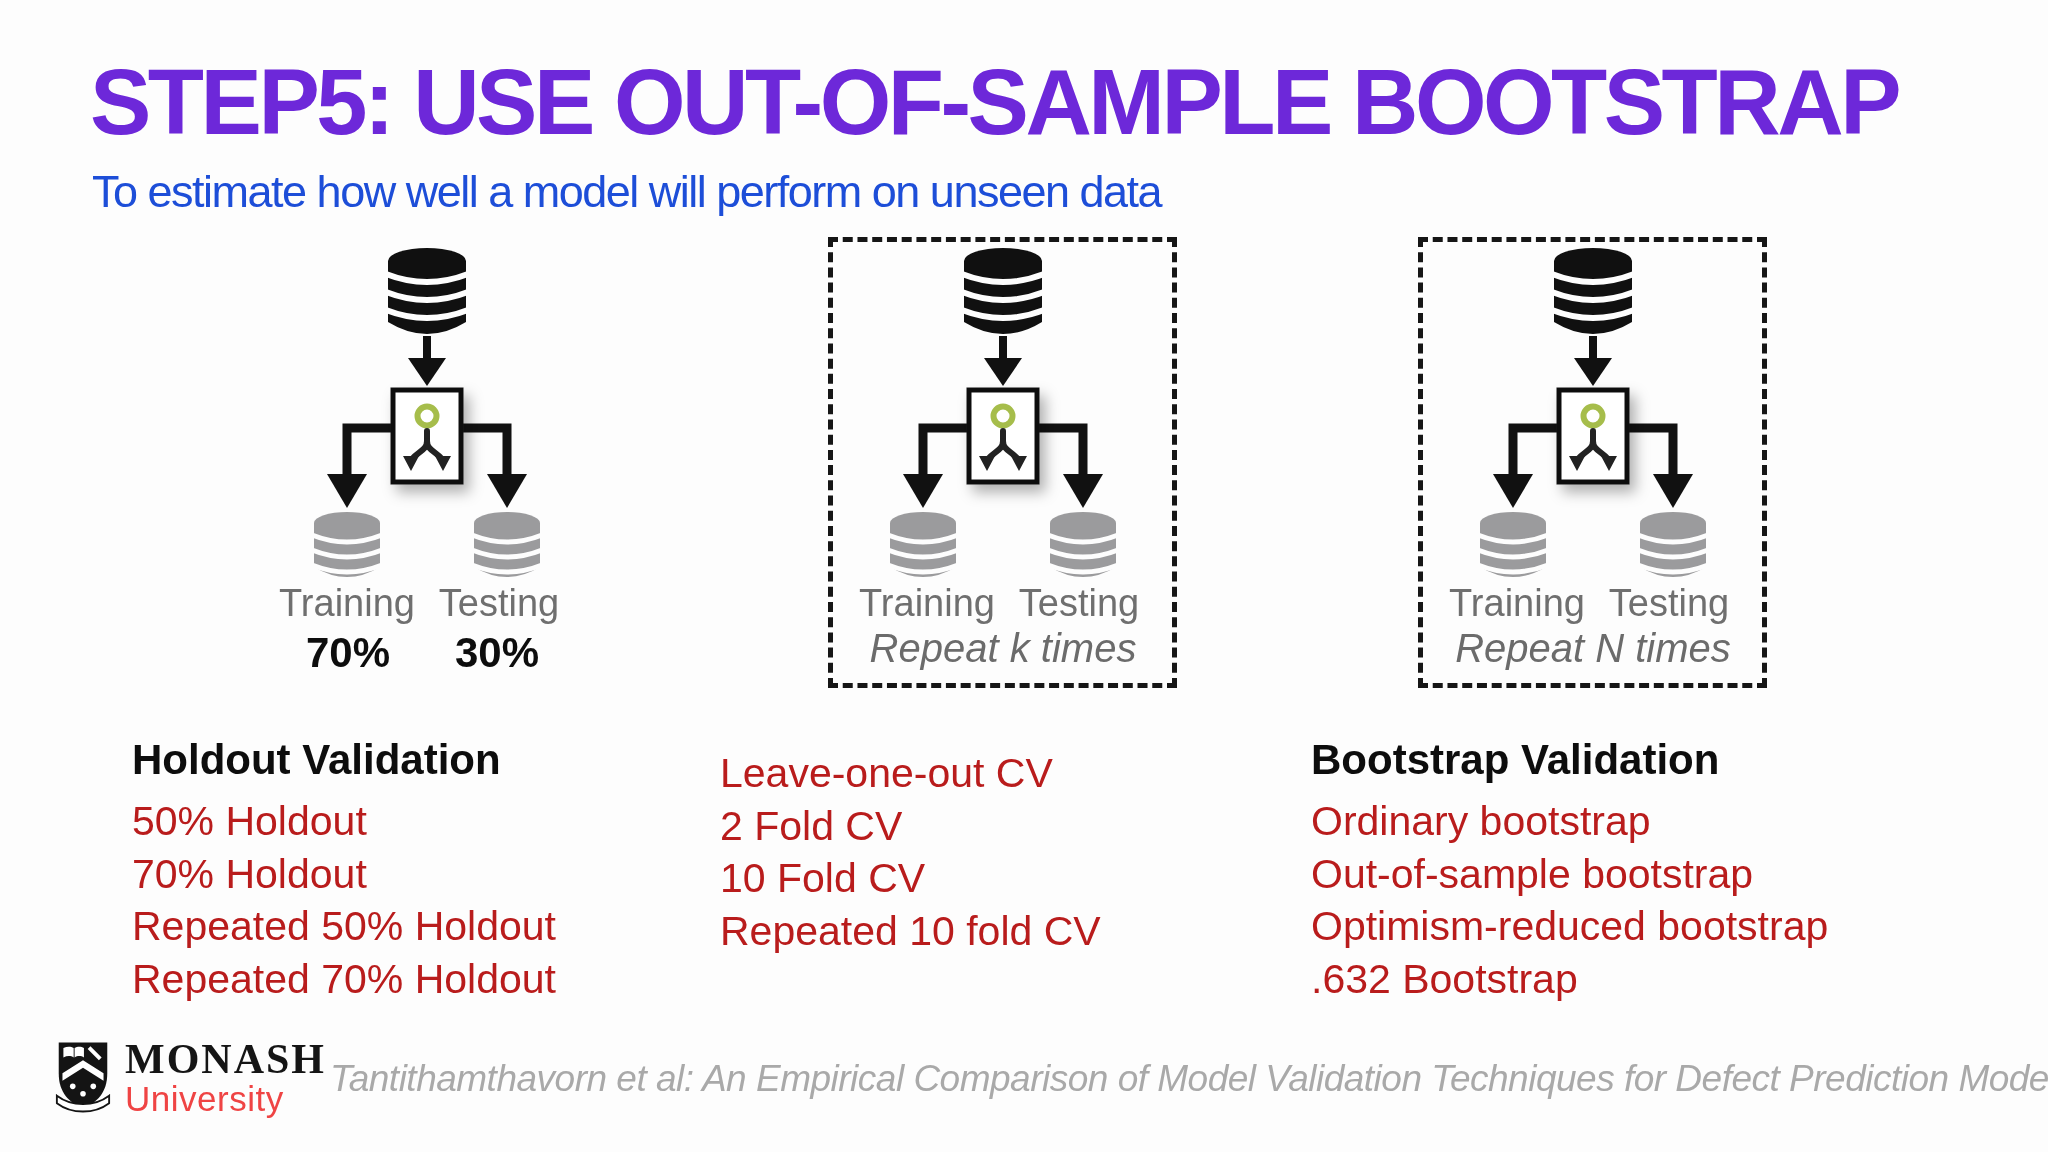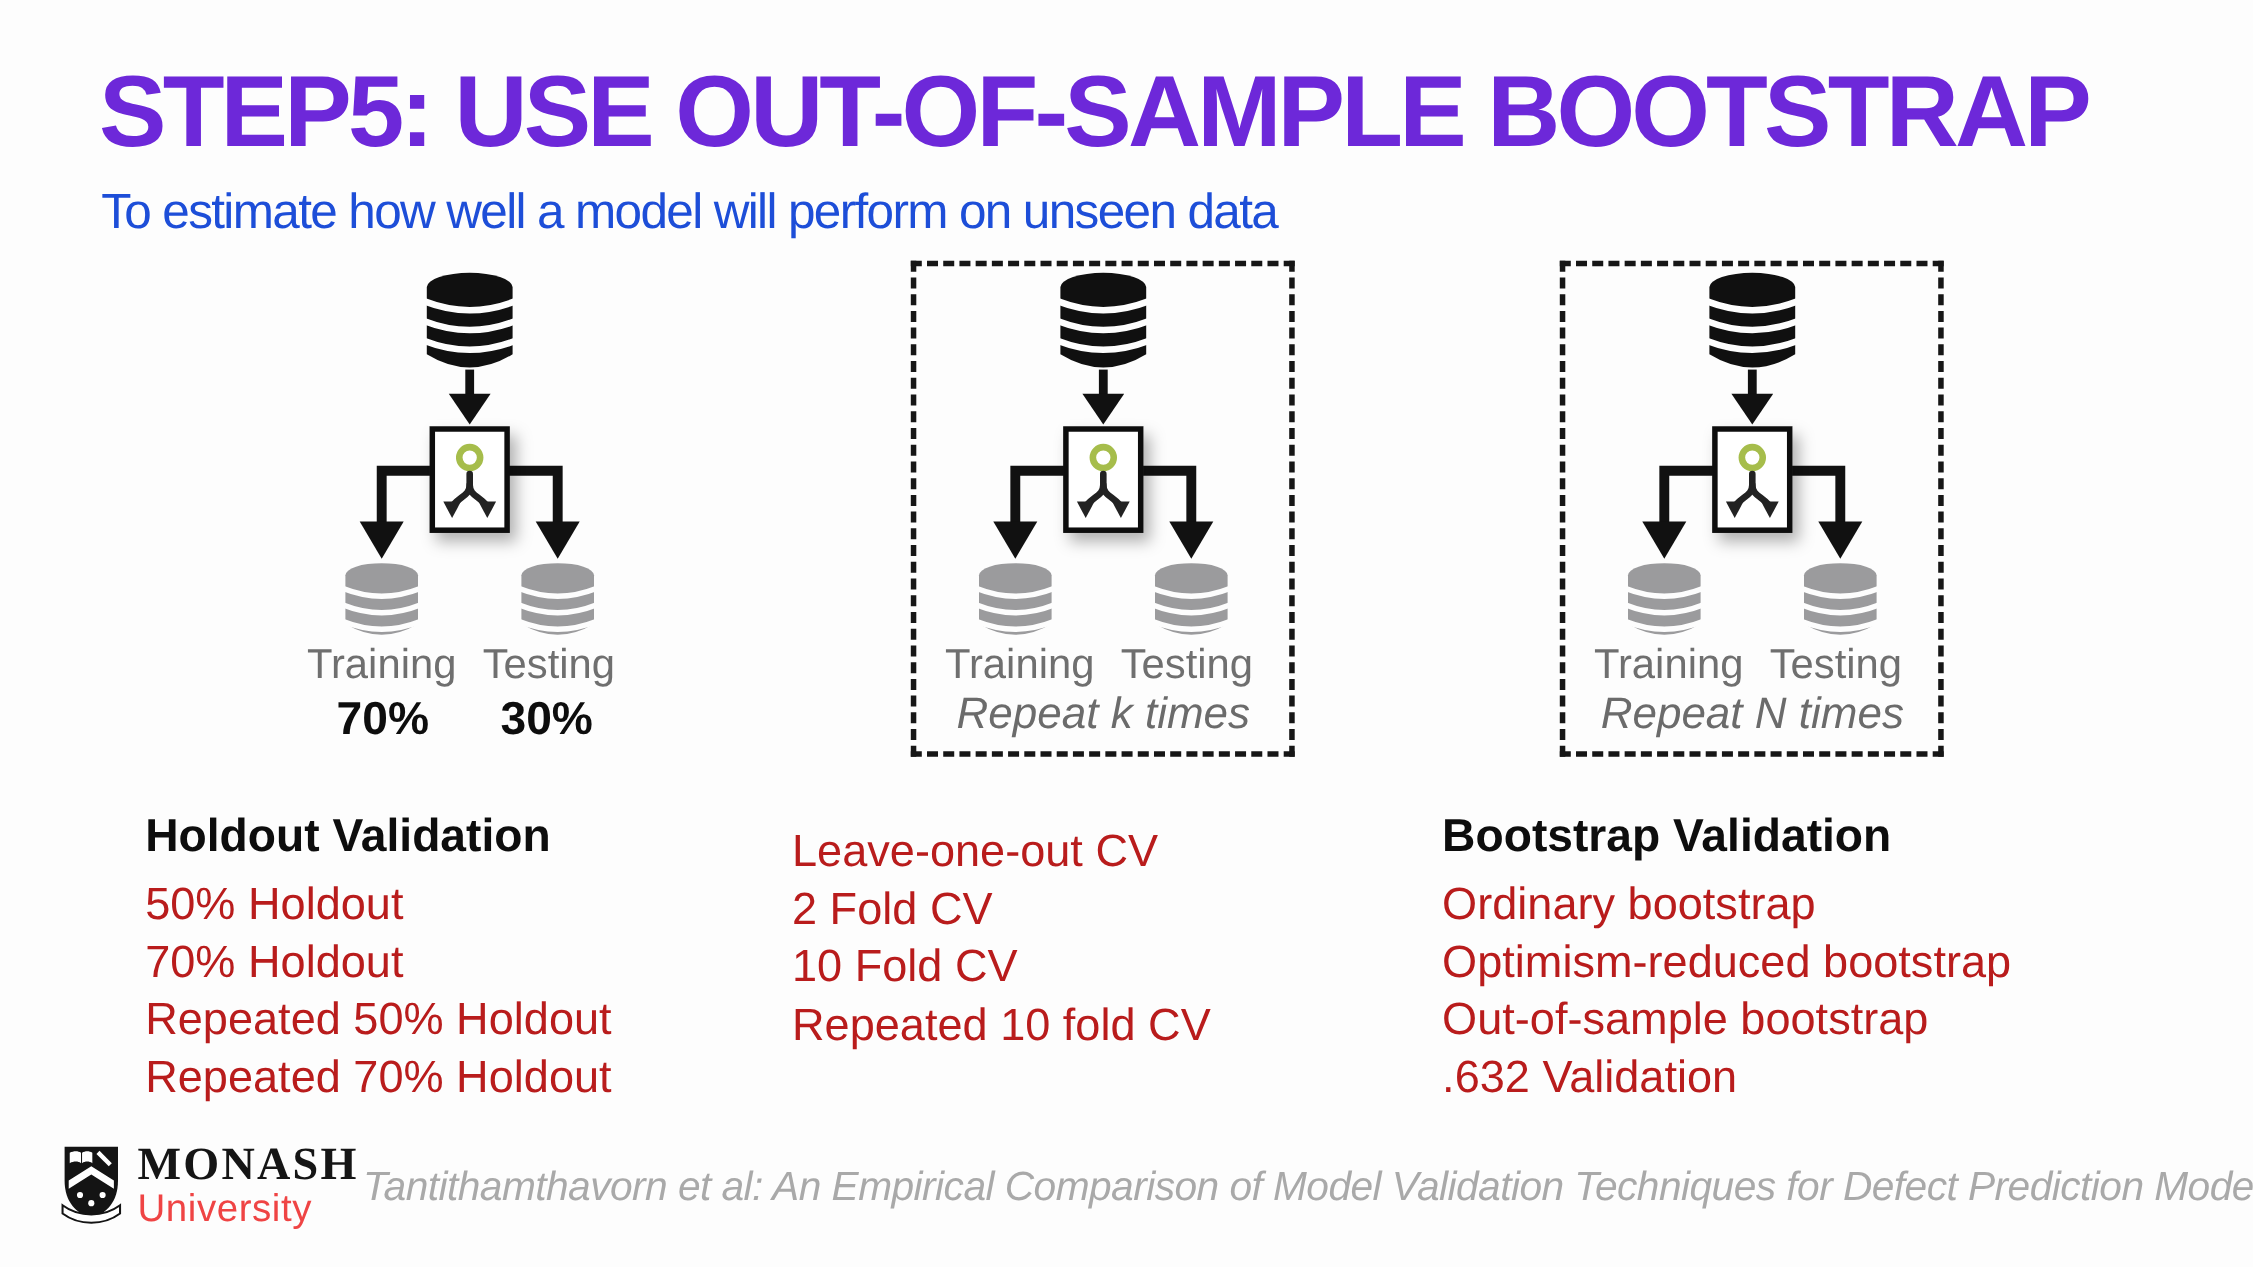--- a/index.html
+++ b/index.html
@@ -217,23 +217,23 @@
     <div>2 Fold CV</div>
     <div>10 Fold CV</div>
     <div>Repeated 10 fold CV</div>
   </div>
 </div>
 
 <div class="abs vblock" style="left:1311px;top:736px;">
   <div class="heading">Bootstrap Validation</div>
   <div class="items">
     <div>Ordinary bootstrap</div>
+    <div>Out-of-sample bootstrap</div>
     <div>Optimism-reduced bootstrap</div>
-    <div>Out-of-sample bootstrap</div>
-    <div>.632 Validation</div>
+    <div>.632 Bootstrap</div>
   </div>
 </div>
 
 <div class="abs footer-logo">
   <svg width="56" height="78" viewBox="0 0 60 80">
     <path d="M4,3 H56 V36 C56,57 45,67 30,74 C15,67 4,57 4,36 Z" fill="#141414"></path>
     <path d="M9,9 C13,7 17,7 20,9 L20,19 C17,17 13,17 9,19 Z" fill="#fff"></path>
     <path d="M21,9 C24,7 28,7 31,9 L31,19 C28,17 24,17 21,19 Z" fill="#fff"></path>
     <path d="M38,7 L50,19 L47,22 L35,10 Z" fill="#fff"></path>
     <path d="M8,36 L30,22 L52,36 L52,44 L30,30 L8,44 Z" fill="#fff"></path>

